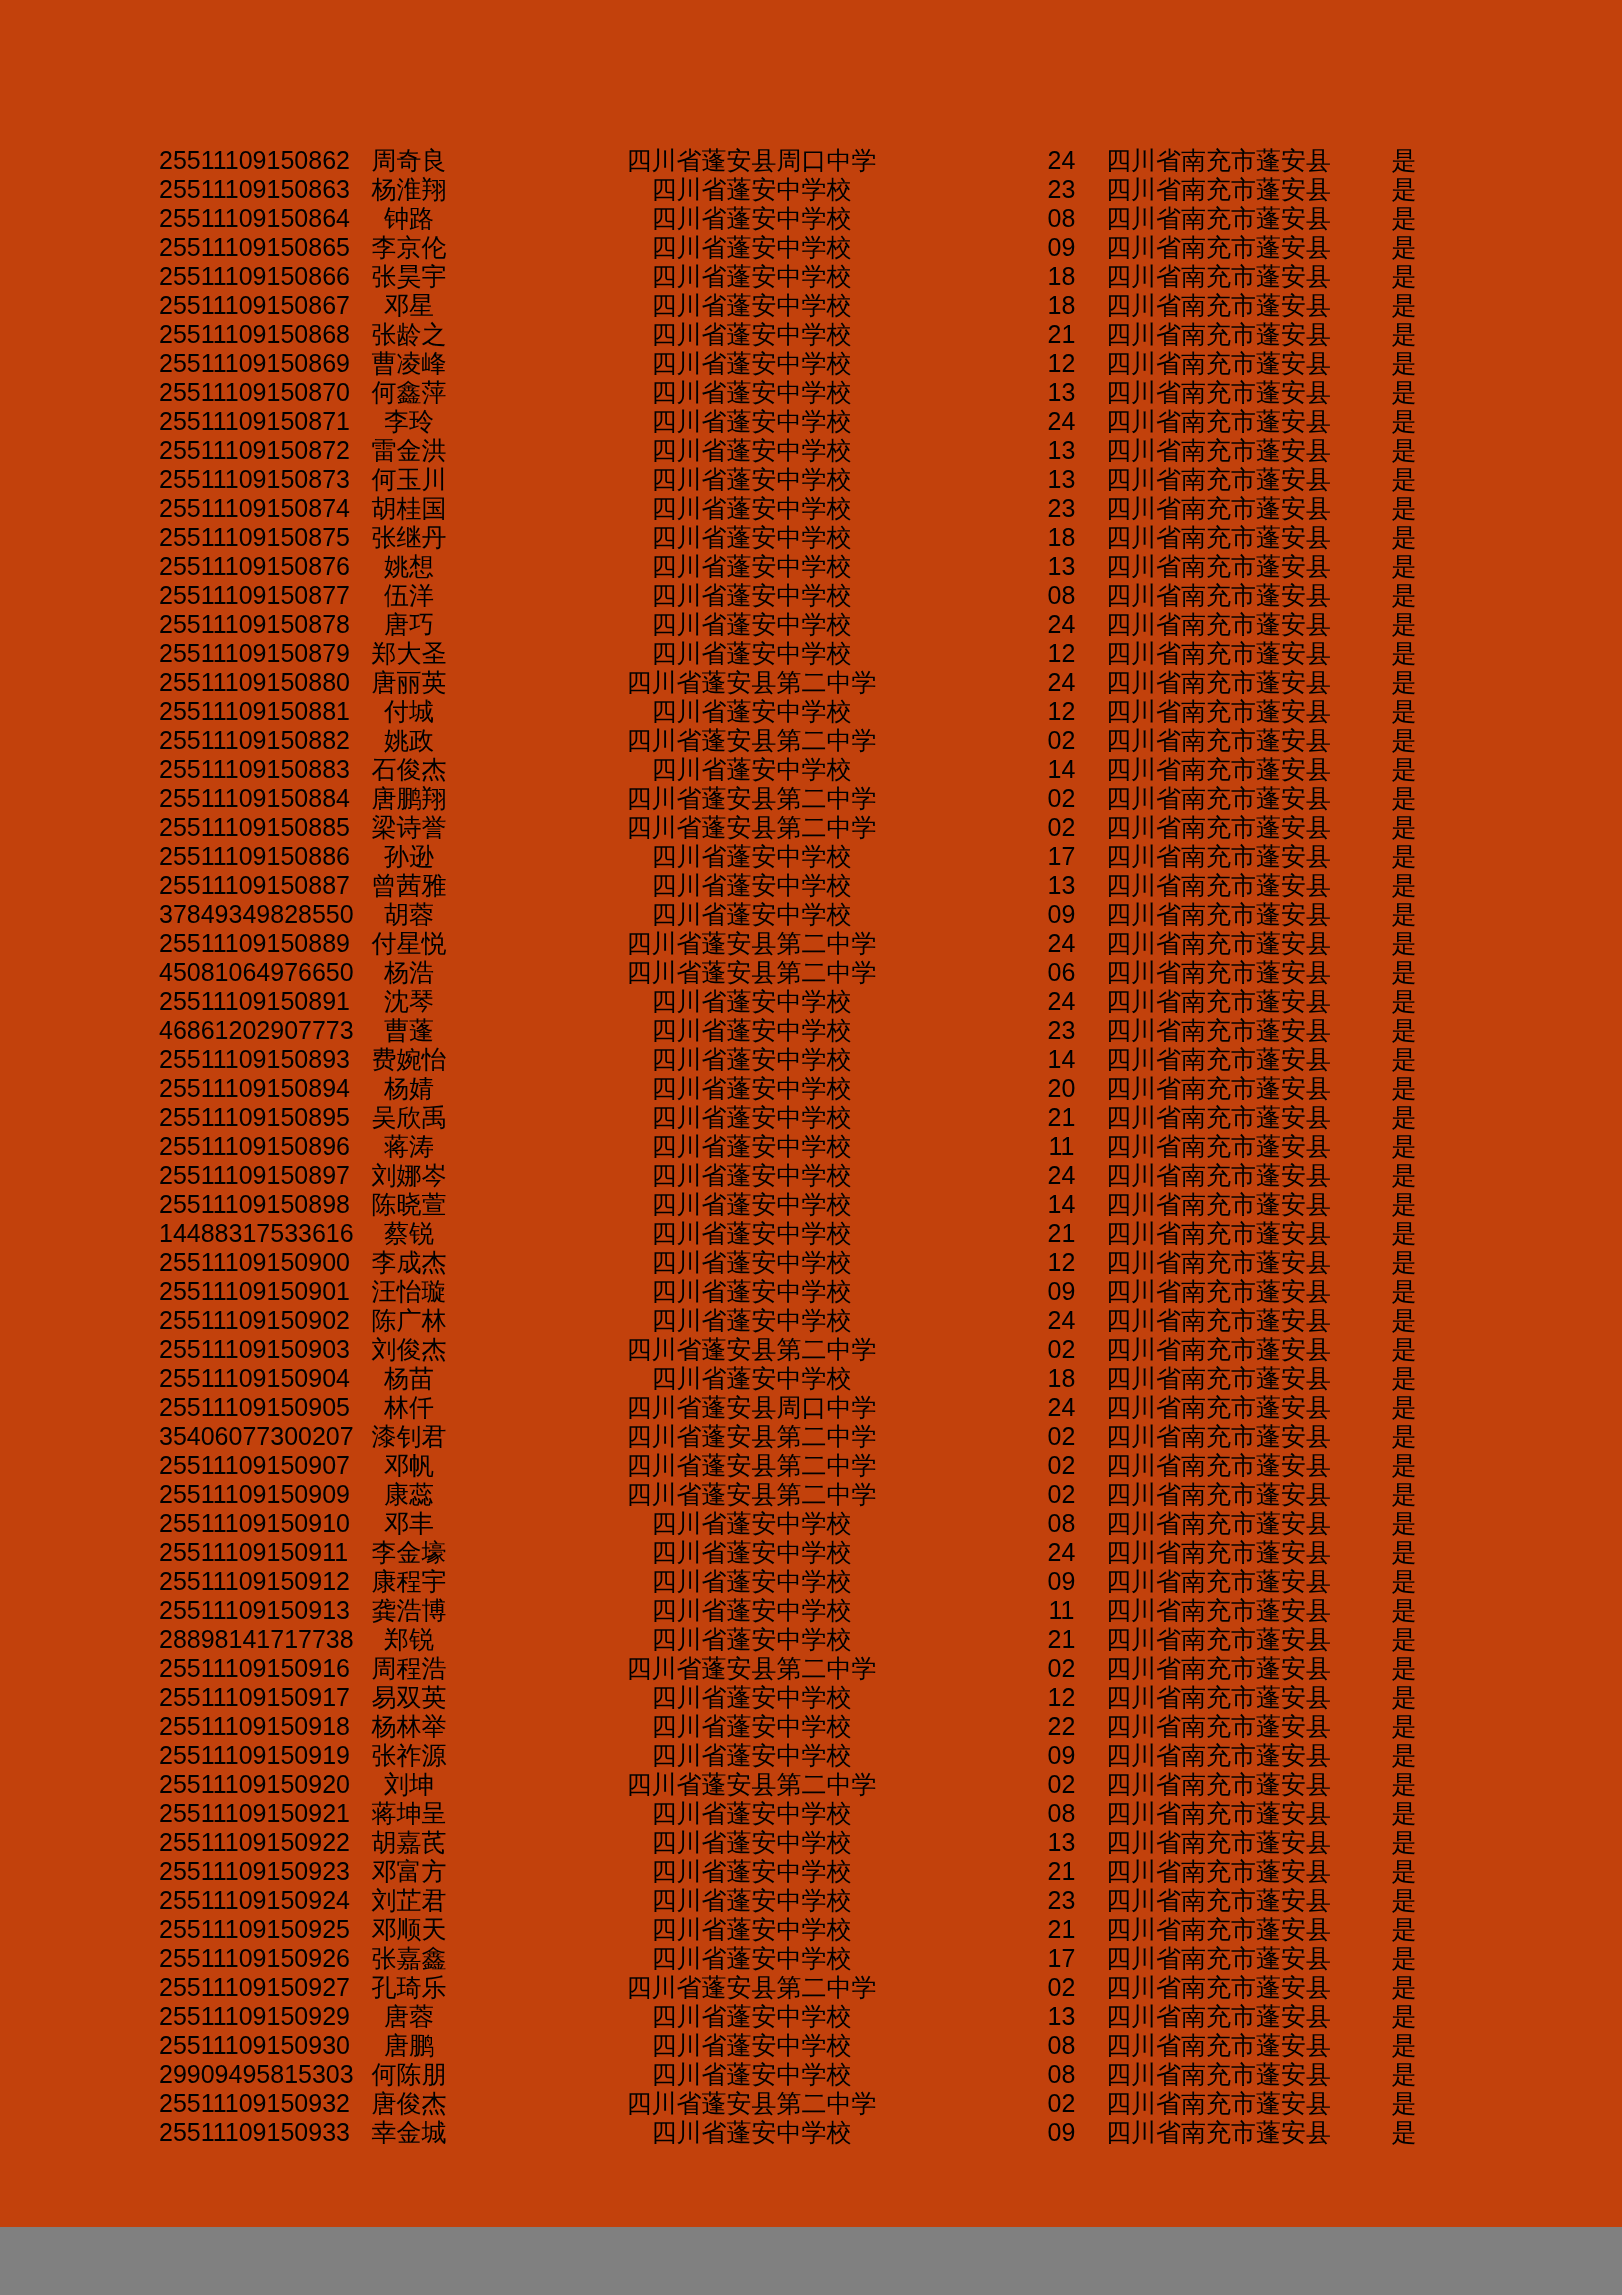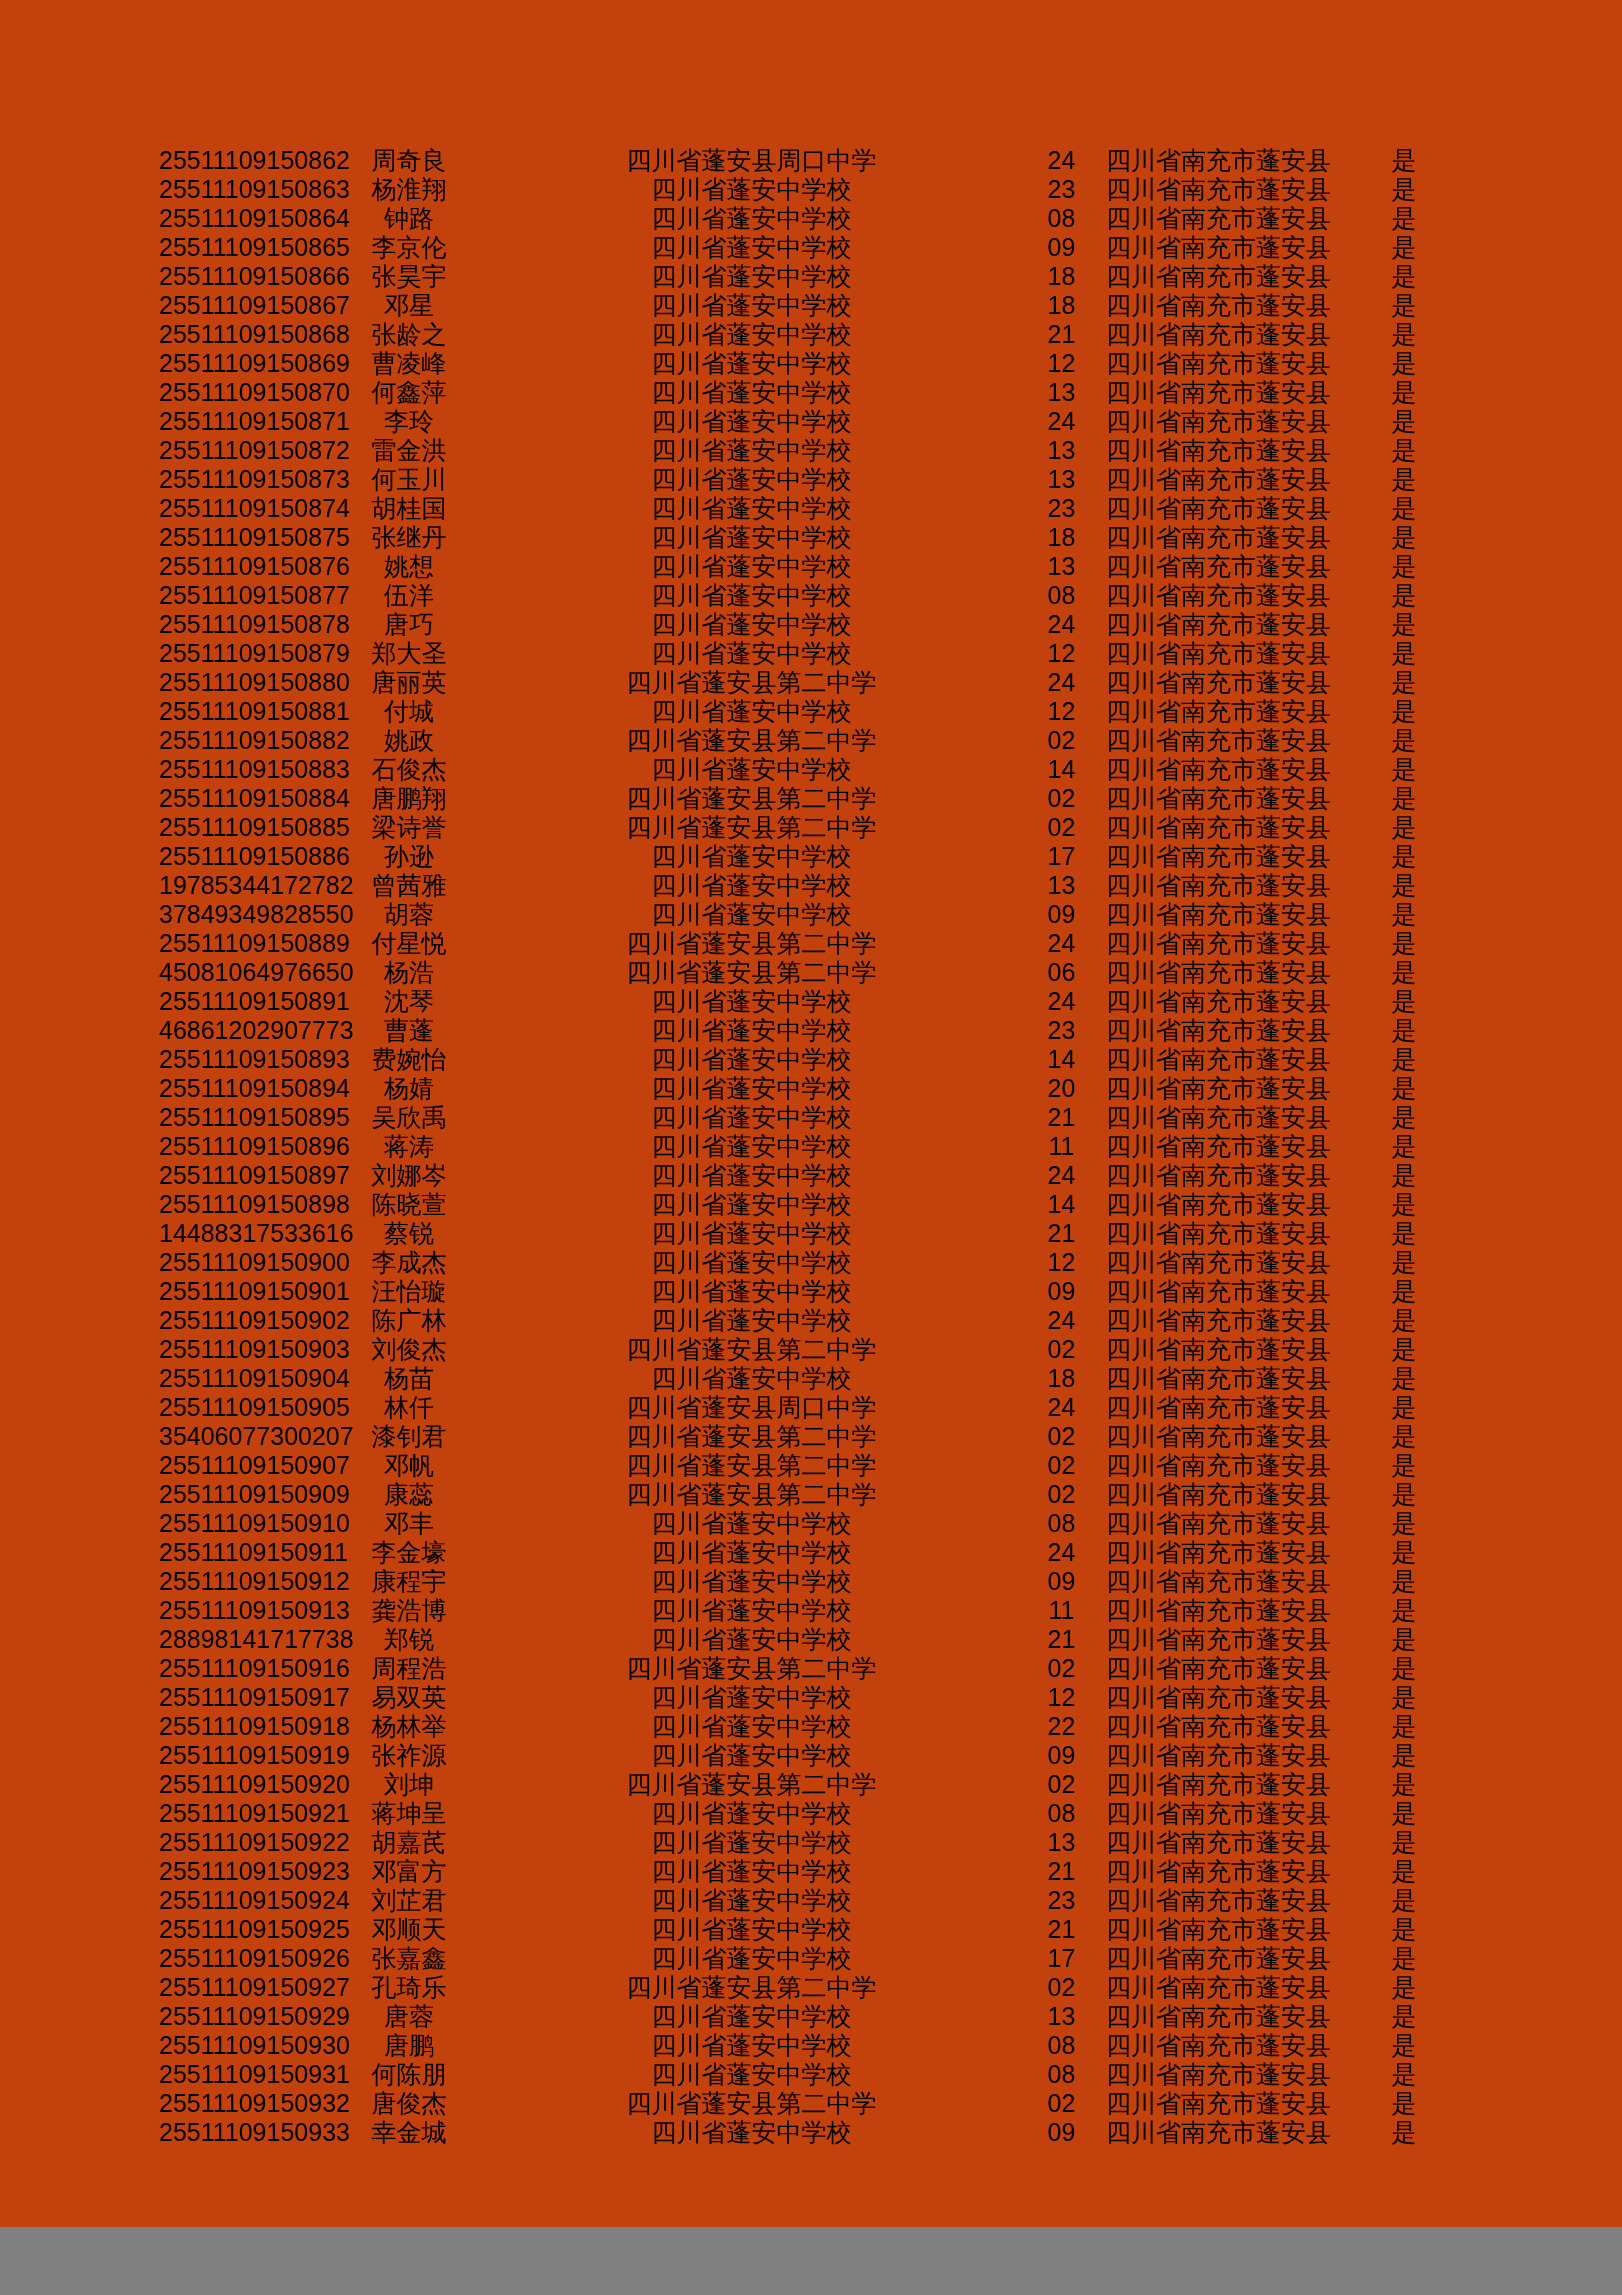--- a/index.html
+++ b/index.html
@@ -251,21 +251,21 @@
       </div>
       <div class="row">
         <span class="cell c-id">25511109150886</span>
         <span class="cell c-name">孙逊</span>
         <span class="cell c-school">四川省蓬安中学校</span>
         <span class="cell c-num">17</span>
         <span class="cell c-county">四川省南充市蓬安县</span>
         <span class="cell c-yes">是</span>
       </div>
       <div class="row">
-        <span class="cell c-id">19785344172782</span>
+        <span class="cell c-id">25511109150887</span>
         <span class="cell c-name">曾茜雅</span>
         <span class="cell c-school">四川省蓬安中学校</span>
         <span class="cell c-num">13</span>
         <span class="cell c-county">四川省南充市蓬安县</span>
         <span class="cell c-yes">是</span>
       </div>
       <div class="row">
         <span class="cell c-id">37849349828550</span>
         <span class="cell c-name">胡蓉</span>
         <span class="cell c-school">四川省蓬安中学校</span>
@@ -579,21 +579,21 @@
       </div>
       <div class="row">
         <span class="cell c-id">25511109150930</span>
         <span class="cell c-name">唐鹏</span>
         <span class="cell c-school">四川省蓬安中学校</span>
         <span class="cell c-num">08</span>
         <span class="cell c-county">四川省南充市蓬安县</span>
         <span class="cell c-yes">是</span>
       </div>
       <div class="row">
-        <span class="cell c-id">25511109150931</span>
+        <span class="cell c-id">29909495815303</span>
         <span class="cell c-name">何陈朋</span>
         <span class="cell c-school">四川省蓬安中学校</span>
         <span class="cell c-num">08</span>
         <span class="cell c-county">四川省南充市蓬安县</span>
         <span class="cell c-yes">是</span>
       </div>
       <div class="row">
         <span class="cell c-id">25511109150932</span>
         <span class="cell c-name">唐俊杰</span>
         <span class="cell c-school">四川省蓬安县第二中学</span>

